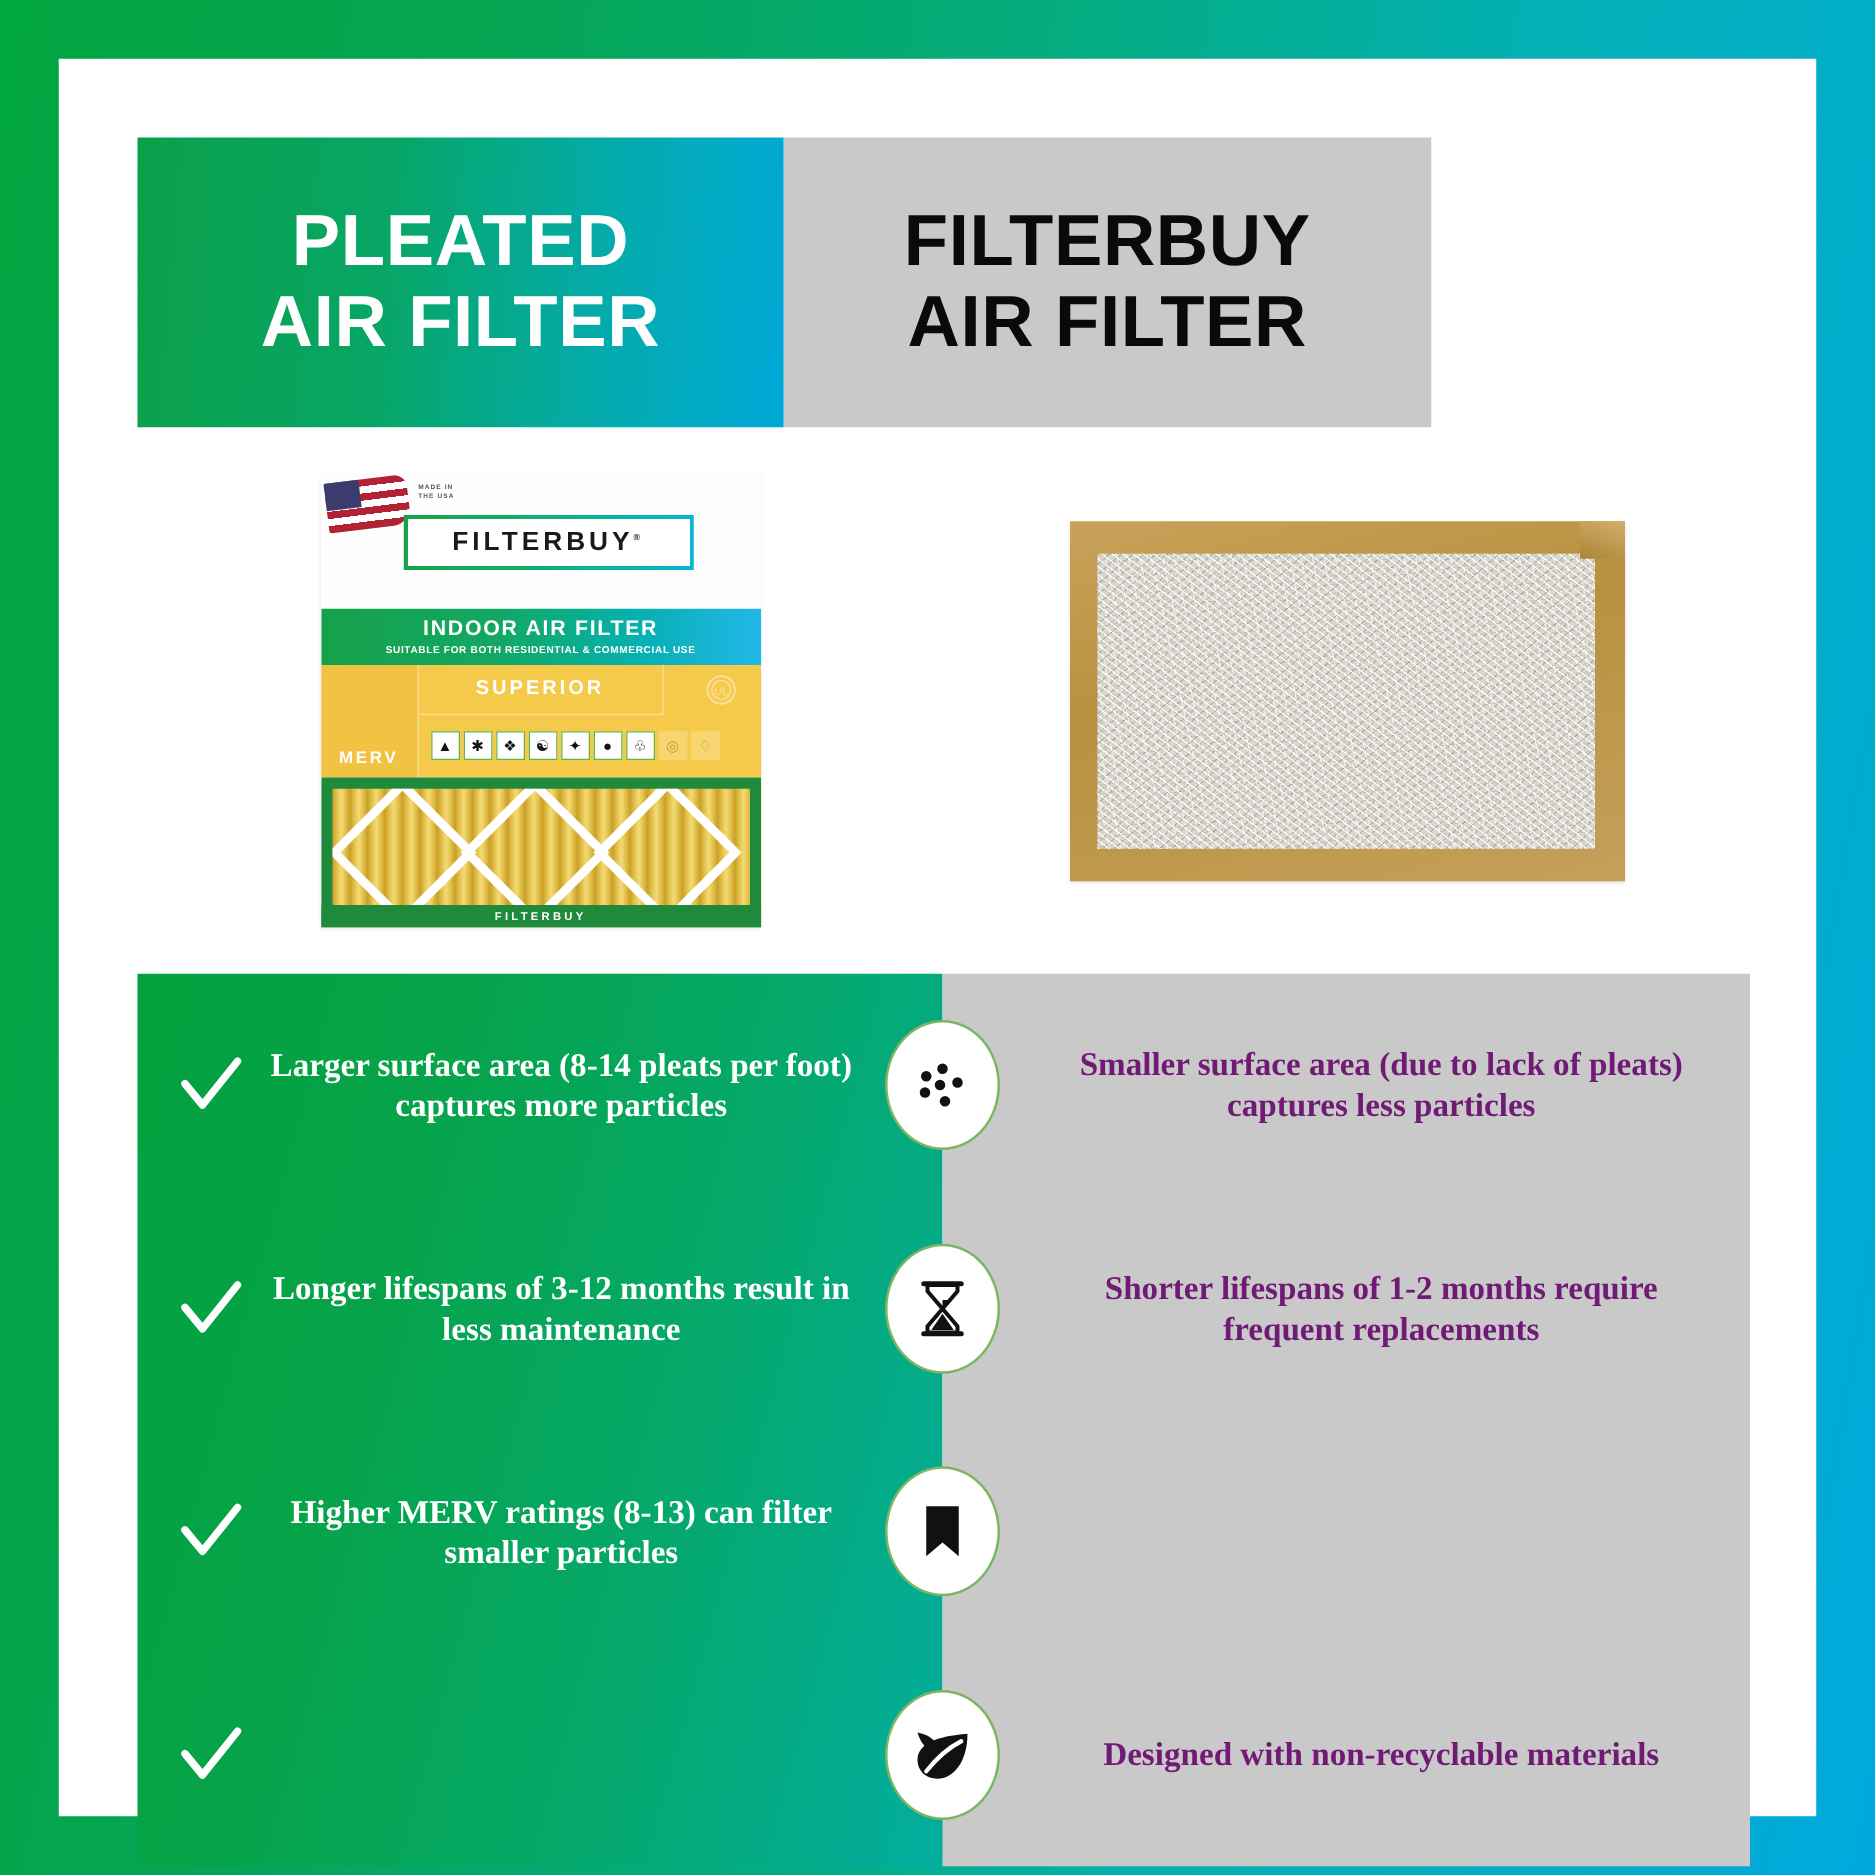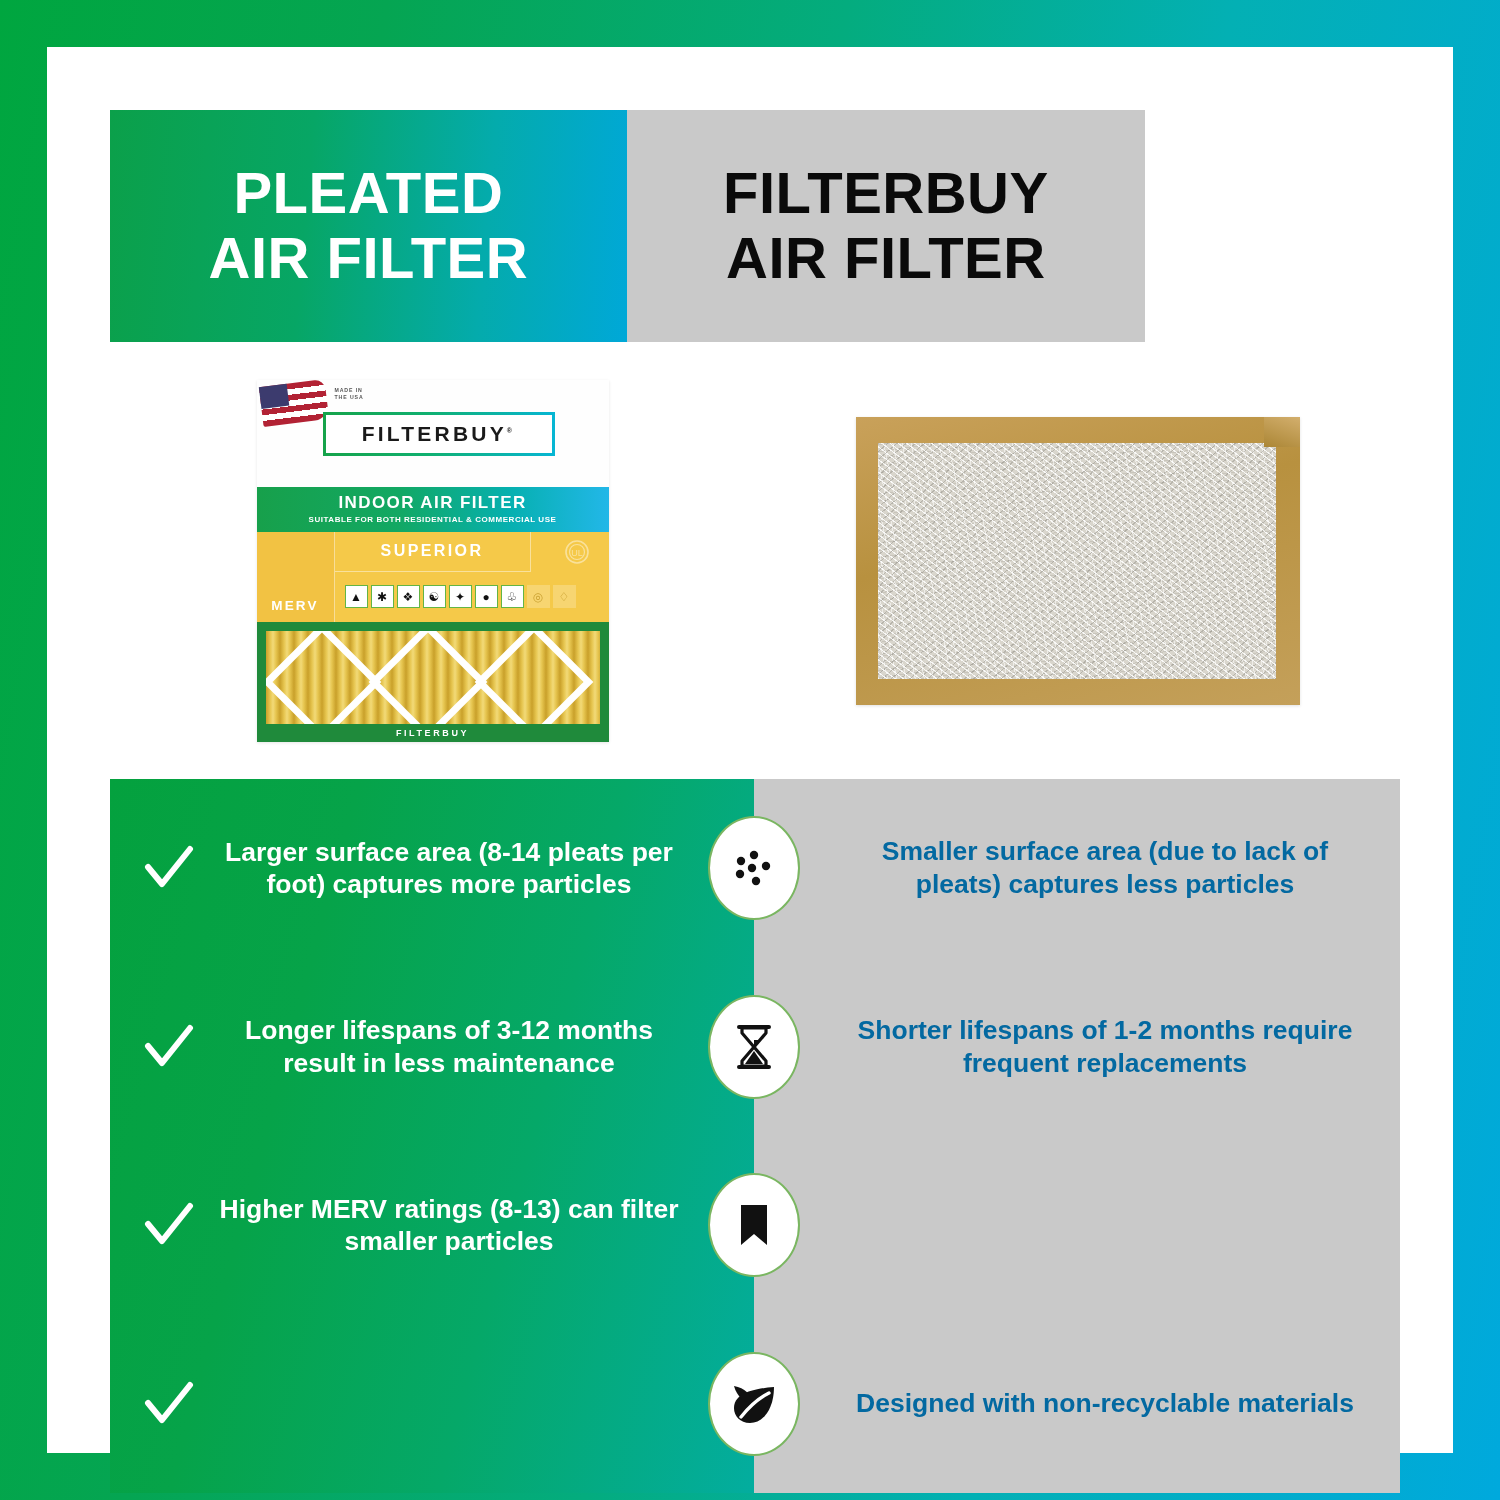--- a/index.html
+++ b/index.html
@@ -179,20 +179,21 @@
   #fg-corner {
     position:absolute; right:0; top:0; width:36px; height:30px;
     background: linear-gradient(200deg,#d3af6d,#ab8635);
   }
 
   
   #compare {
     position:absolute; left:63px; top:732px;
     width:1290px; height:714px;
     display:flex;
+    font-family:Liberation Serif, serif;
   }
   #cmp-left  { width:644px; height:100%;
     background: linear-gradient(105deg,#04a13e 0%,#06a349 30%,#05a868 62%,#03ad9f 100%); }
   #cmp-right { width:646px; height:100%; background:#c9c9c9; }
 
   #rows {
     position:absolute; left:0; top:0; width:100%; height:100%;
     display:flex; flex-direction:column;
   }
   .row { flex:1; display:flex; align-items:center; position:relative; }
@@ -215,21 +216,21 @@
     border:2.5px solid #7ab661;
     display:flex; align-items:center; justify-content:center;
     z-index:3;
   }
   .icon-badge svg { width:54px; height:54px; display:block; }
   .right-cell {
     width:646px; display:flex; align-items:center;
     padding:0 32px 0 88px;
   }
   .right-text {
-    flex:1; color:#0369a1; font-weight:700; font-size:26.5px; line-height:1.24;
+    flex:1; color:#701a75; font-weight:700; font-size:26.5px; line-height:1.24;
     text-align:center;
   }
 </style>
 </head>
 <body>
 
 <div id="frame">
   <div id="canvas">
 
     <div id="headers">

